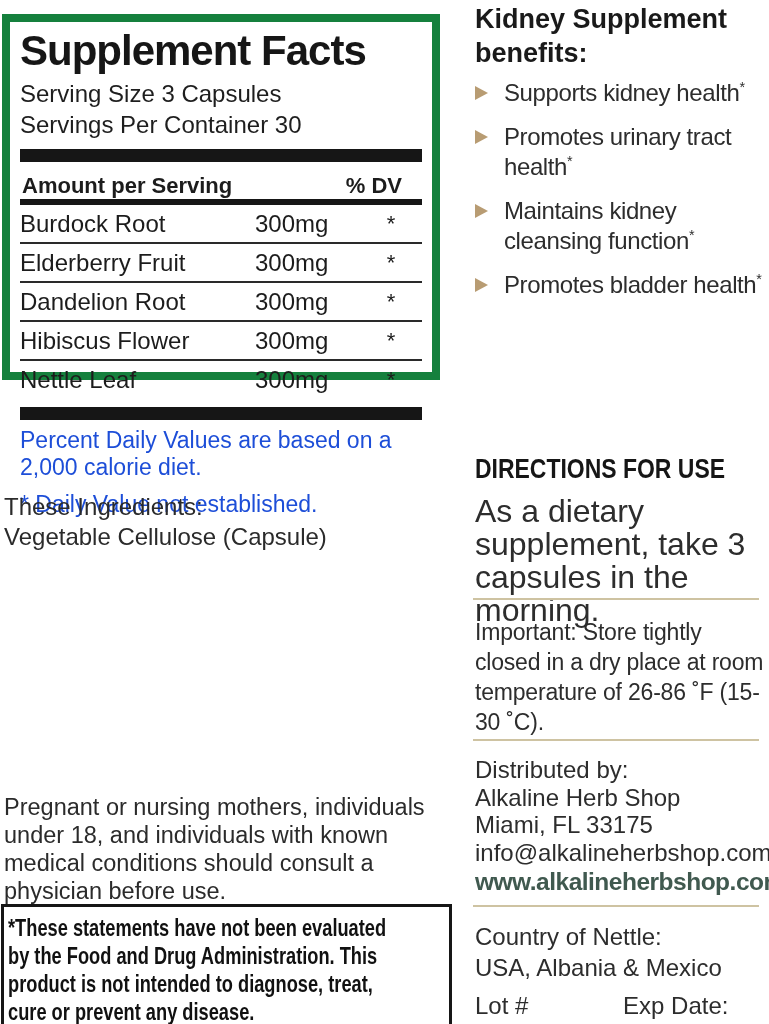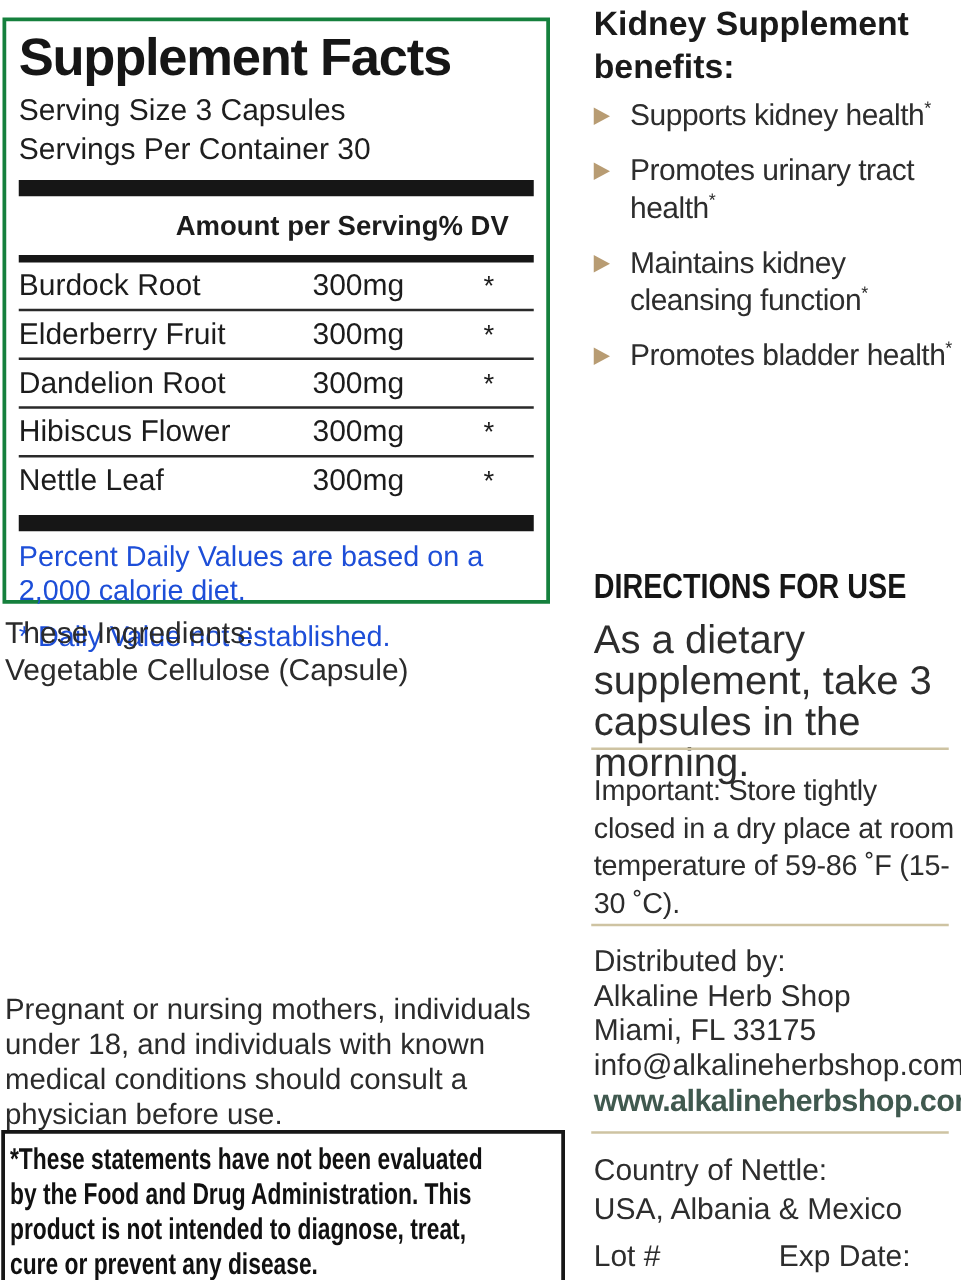--- a/index.html
+++ b/index.html
@@ -2,35 +2,35 @@
 <html style="--accent: #b89c73; --divider: #cec3a2; --link: #40594f;"><head>
 <meta charset="utf-8">
 <style>
   html,body{margin:0;padding:0;background:#ffffff;}
   .canvas{
     position:relative;width:769px;height:1024px;background:#ffffff;overflow:hidden;
     font-family:"Liberation Sans",sans-serif;color:#1c1c1c;
   }
   
   .sf-box{
-    position:absolute;left:2px;top:14px;width:438px;height:469px;
-    border:3px solid #15803d;box-sizing:border-box;background:#fff;
+    position:absolute;left:2px;top:14px;width:438px;height:366px;
+    border:8px solid #15803d;box-sizing:border-box;background:#fff;
     padding:4px 10px 0 10px;
   }
   .sf-title{
     margin:2px 0 4px 0;font-size:42px;font-weight:bold;letter-spacing:-1px;
     color:#161616;line-height:46px;white-space:nowrap;
   }
   .sf-serving{font-size:24px;line-height:31px;color:#1e1e1e;}
   .bar{background:#161616;width:100%;}
   .bar.thick{height:13px;margin:9px 0 0 0;}
   .bar.med{height:6px;}
   .sf-header{
-    display:flex;justify-content:flex-end;align-items:center;
-    font-weight:bold;font-size:22px;padding:11px 2px 10px 2px;
+    display:flex;justify-content:space-between;align-items:center;
+    font-weight:bold;font-size:22px;padding:11px 2px 0 2px;
   }
   .sf-header .dvh{margin-right:18px;}
   .sf-table{margin-top:0;}
   .sf-row{
     display:grid;grid-template-columns:235px 105px 1fr;align-items:center;
     height:37px;font-size:24px;
   }
   .sf-row + .sf-row{border-top:2px solid #2a2a2a;}
   .sf-row .amt{text-align:left;}
   .sf-row .dv{text-align:center;font-size:22px;}
@@ -155,21 +155,21 @@
       </li>
       <li>
         <span class="tri"></span><span>Promotes bladder health</span><sup>*</sup>
       </li>
     </ul>
 
     <h3 class="directions-head">DIRECTIONS FOR USE</h3>
     <p class="directions-text">As a dietary supplement, take 3 capsules in the morning.</p>
 
     <div class="divider div1"></div>
-    <p class="storage">Important: Store tightly closed in a dry place at room temperature of 59-86 ˚F (15-30 ˚C).</p>
+    <p class="storage">Important: Store tightly closed in a dry place at room temperature of 26-86 ˚F (15-30 ˚C).</p>
 
     <div class="divider div2"></div>
     <div class="distributor">
       <div>Distributed by:</div>
       <div>Alkaline Herb Shop</div>
       <div>Miami, FL 33175</div>
       <div>info@alkalineherbshop.com</div>
       <div class="website">www.alkalineherbshop.com</div>
     </div>
 

